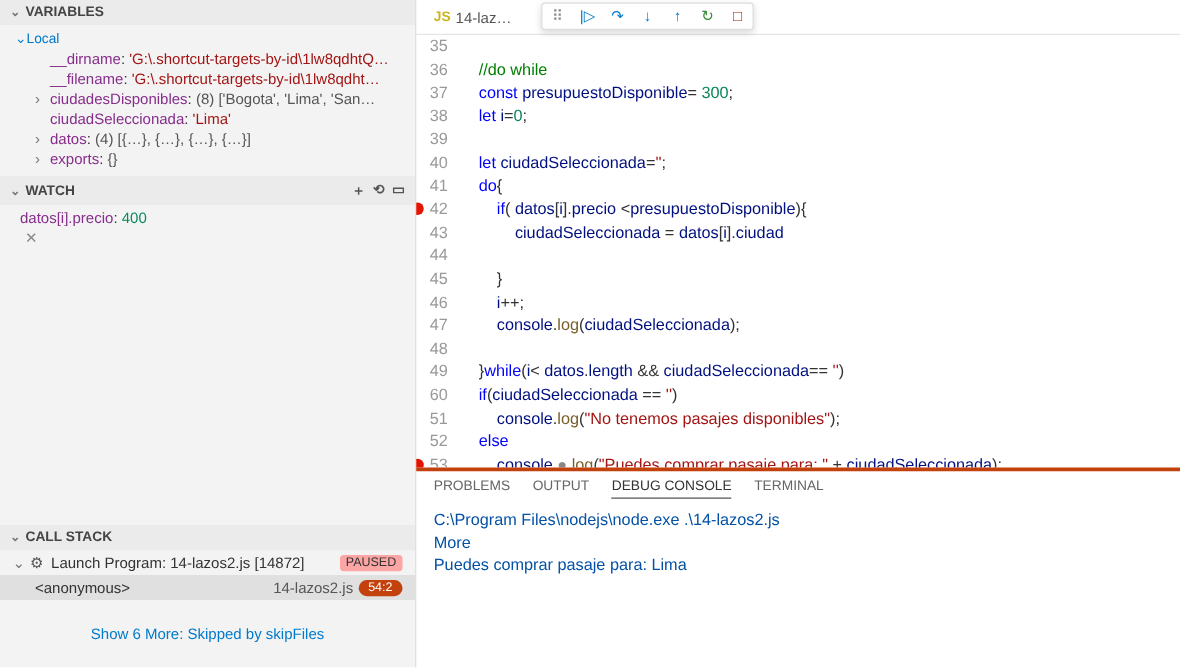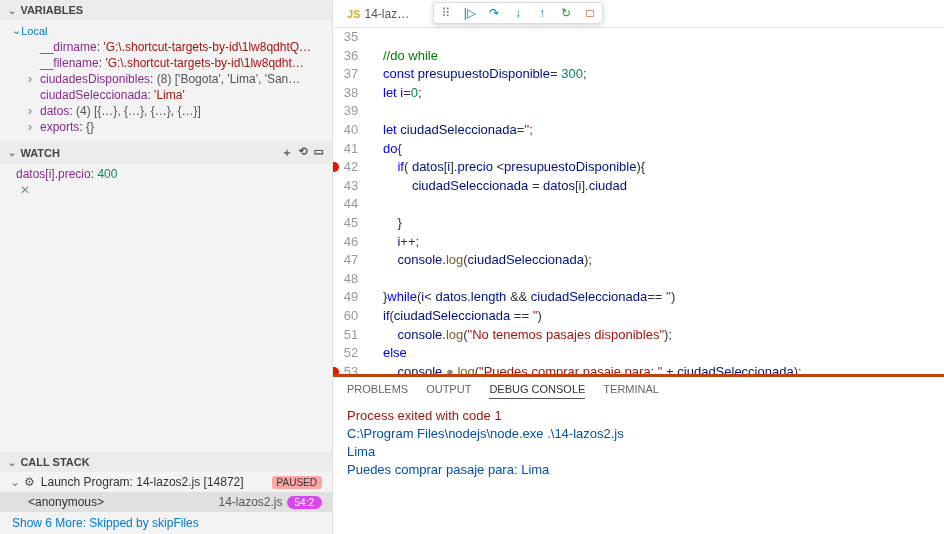--- a/index.html
+++ b/index.html
@@ -17,22 +17,22 @@
 .v-num { color: #09885a; }
 .v-obj { color: #555; }
 .watch-row { padding: 1px 8px 1px 16px; display: flex; align-items: center; }
 .watch-row .txt { flex: 1; white-space: nowrap; overflow: hidden; text-overflow: ellipsis; }
 .watch-row .close { color: #888; cursor: pointer; padding: 0 4px; }
 .stack-row { padding: 3px 10px; display: flex; align-items: center; font-size: 12px; cursor: pointer; }
 .stack-row.active { background: #e0e0e0; }
 .stack-row .gear { margin-right: 6px; color: #555; }
 .stack-row .name { flex: 1; }
 .stack-row .badge { background: #fca5a5; color: #333; font-size: 10px; padding: 1px 5px; border-radius: 3px; margin-left: 4px; }
-.stack-row .badge.blue { background: #d946ef; color: #fff; border-radius: 8px; padding: 1px 8px; }
-.skip-link { text-align: left; padding: 4px 12px; color: #007acc; font-size: 12px; cursor: pointer; }
+.stack-row .badge.blue { background: #c2410c; color: #fff; border-radius: 8px; padding: 1px 8px; }
+.skip-link { text-align: center; padding: 20px 12px; color: #007acc; font-size: 12px; cursor: pointer; }
 .editor-side { flex: 1; display: flex; flex-direction: column; }
 .tabrow { height: 28px; display: flex; align-items: center; padding: 0 6px; border-bottom: 1px solid #e5e5e5; position: relative; }
 .tab { display: flex; align-items: center; gap: 4px; font-size: 12px; color: #555; padding: 4px 8px; }
 .tab .js { color: #cbb41d; font-weight: bold; font-size: 11px; }
 .debugbar { position: absolute; left: 100px; top: 2px; background: #fff; border: 1px solid #ddd; border-radius: 3px; box-shadow: 0 2px 6px rgba(0,0,0,0.15); display: flex; align-items: center; padding: 2px 4px; gap: 8px; }
 .debugbar svg, .debugbar span.i { width: 16px; height: 16px; display: inline-flex; align-items: center; justify-content: center; cursor: pointer; }
 .code-area { flex: 1; display: flex; font-family: Consolas, monospace; font-size: 13px; overflow: hidden; }
 .gutter { width: 50px; text-align: center; color: #999; padding-right: 14px; position: relative; }
 .gutter .ln { height: 18.6px; line-height: 18.6px; position: relative; }
 .bp { width: 10px; height: 10px; background: #e51400; border-radius: 50%; position: absolute; left: -4px; top: 4px; }
@@ -182,19 +182,18 @@
   </div>
 
   <div class="panel-bottom">
     <div class="tabs2" id="tabs2">
         <span class="t">PROBLEMS</span>
         <span class="t">OUTPUT</span>
         <span class="t active">DEBUG CONSOLE</span>
         <span class="t">TERMINAL</span>
       </div>
     <div class="console-out" id="conout">
-        <div class="co-red">Process exited with code 1</div>
         <div class="co-blue">C:\Program Files\nodejs\node.exe .\14-lazos2.js</div>
-        <div class="co-blue">Lima</div>
+        <div class="co-blue">More</div>
         <div class="co-blue">Puedes comprar pasaje para: Lima</div>
       </div>
   </div>
 </div>
 
 </body></html>

